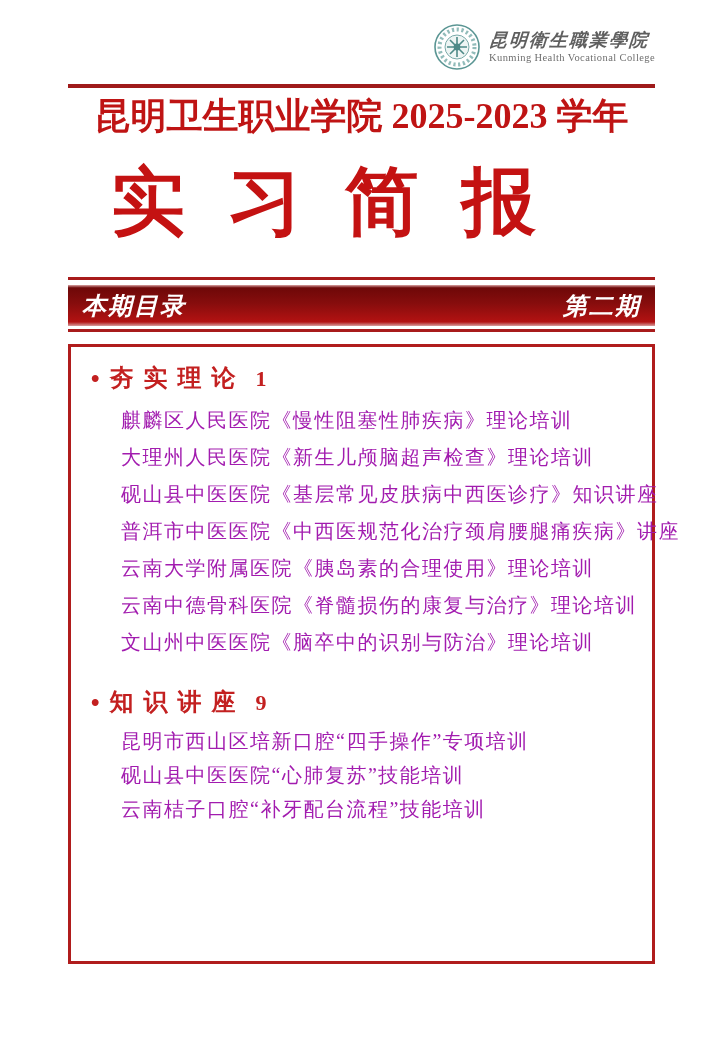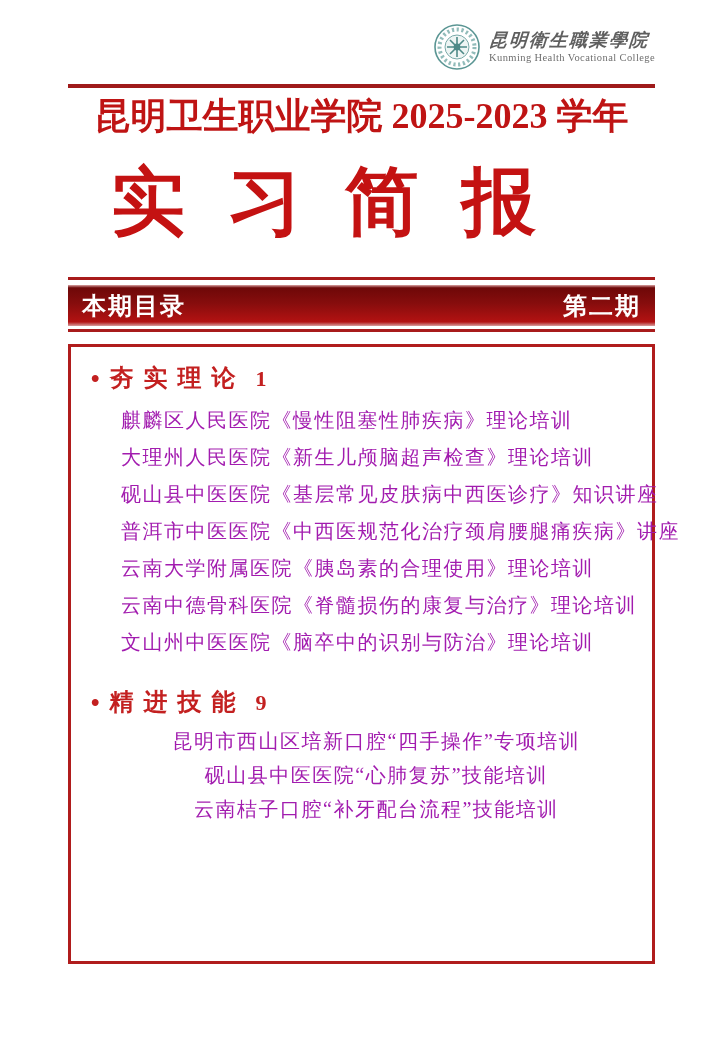--- a/index.html
+++ b/index.html
@@ -82,20 +82,21 @@
     align-items: center;
     background: linear-gradient(180deg,
       #dba3a3 0%, #6e0808 7%,
       #870d0d 45%, #b31212 90%,
       #d89c9c 100%);
     font-family: "Liberation Sans", sans-serif;
     font-weight: bold;
     font-size: 24px;
     color: #ffffff;
     letter-spacing: 2px;
+    font-style: italic;
   }
 
   
   .toc-box {
     margin-top: 12px;
     height: 620px;
     border: 3px solid #b01c1c;
     padding: 16px 20px;
     background: #ffffff;
   }
@@ -125,21 +126,21 @@
   .toc-item {
     margin-top: 15px;
     padding-left: 30px;
     font-family: "Liberation Serif", "DejaVu Serif", serif;
     font-size: 20px;
     line-height: 22px;
     letter-spacing: 1.5px;
     color: #a21caf;
     white-space: nowrap;
   }
-  .section-2-items .toc-item { margin-top: 12px; text-align: center; }
+  .section-2-items .toc-item { margin-top: 12px; }
 </style>
 </head>
 <body>
 
 <div class="page">
   <div class="content">
 
     <div class="logo-row">
       <div class="logo-group">
         <svg class="seal" viewBox="0 0 48 48">
@@ -180,21 +181,21 @@
         <div class="toc-item">大理州人民医院《新生儿颅脑超声检查》理论培训</div>
         <div class="toc-item">砚山县中医医院《基层常见皮肤病中西医诊疗》知识讲座</div>
         <div class="toc-item">普洱市中医医院《中西医规范化治疗颈肩腰腿痛疾病》讲座</div>
         <div class="toc-item">云南大学附属医院《胰岛素的合理使用》理论培训</div>
         <div class="toc-item">云南中德骨科医院《脊髓损伤的康复与治疗》理论培训</div>
         <div class="toc-item">文山州中医医院《脑卒中的识别与防治》理论培训</div>
       </div>
 
       <div class="section-heading section-2">
         <span class="bullet">•</span>
-        <span class="section-title">精进技能</span>
+        <span class="section-title">知识讲座</span>
         <span class="section-page">9</span>
       </div>
       <div class="section-2-items">
         <div class="toc-item">昆明市西山区培新口腔“四手操作”专项培训</div>
         <div class="toc-item">砚山县中医医院“心肺复苏”技能培训</div>
         <div class="toc-item">云南桔子口腔“补牙配台流程”技能培训</div>
       </div>
 
     </div>
   </div>

